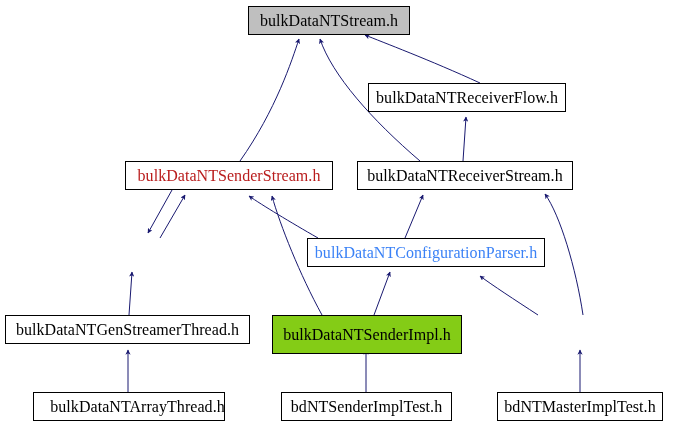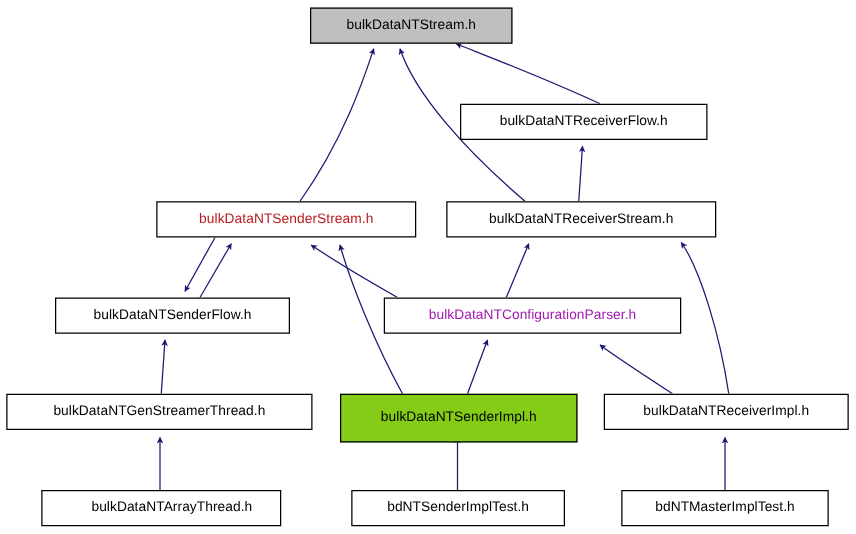--- a/index.html
+++ b/index.html
@@ -36,22 +36,22 @@
     background: #ffffff;
     display: flex;
     align-items: center;
     justify-content: center;
     white-space: nowrap;
   }
   .node.root {
     background: #bfbfbf;
   }
   .node-label {
-    font-family: Liberation Sans, sans-serif;
-    font-size: 11px;
+    font-family: Liberation Serif, serif;
+    font-size: 16px;
     color: #000000;
     line-height: 1;
     letter-spacing: 0.05px;
   }
 </style>
 </head>
 <body>
 
 <div id="diagram-root">
 
@@ -87,34 +87,28 @@
       </div>
       <div class="node" style="left: 368px; top: 83px; width: 198px; height: 29px; background: rgb(255, 255, 255); border-color: rgb(0, 0, 0);">
         <span class="node-label" style="color: rgb(0, 0, 0);">bulkDataNTReceiverFlow.h</span>
       </div>
       <div class="node" style="left: 125px; top: 161px; width: 208px; height: 29px; background: rgb(255, 255, 255); border-color: rgb(0, 0, 0);">
         <span class="node-label" style="color: #b91c1c;">bulkDataNTSenderStream.h</span>
       </div>
       <div class="node" style="left: 357px; top: 161px; width: 216px; height: 29px; background: rgb(255, 255, 255); border-color: rgb(0, 0, 0);">
         <span class="node-label" style="color: rgb(0, 0, 0);">bulkDataNTReceiverStream.h</span>
       </div>
-      <div class="node" style="left: 44px; top: 238px; width: 188px; height: 29px; background: rgb(255, 255, 255); border-color: rgb(0, 0, 0);">
-        <span class="node-label" style="color: rgb(0, 0, 0);">bulkDataNTSenderFlow.h</span>
-      </div>
       <div class="node" style="left: 307px; top: 238px; width: 238px; height: 29px; background: rgb(255, 255, 255); border-color: rgb(0, 0, 0);">
-        <span class="node-label" style="color: #a21caf;">bulkDataNTConfigurationParser.h</span>
+        <span class="node-label" style="color: #3b82f6;">bulkDataNTConfigurationParser.h</span>
       </div>
       <div class="node" style="left: 5px; top: 315px; width: 245px; height: 29px; background: rgb(255, 255, 255); border-color: rgb(0, 0, 0);">
         <span class="node-label" style="color: rgb(0, 0, 0);">bulkDataNTGenStreamerThread.h</span>
       </div>
       <div class="node" style="left: 272px; top: 315px; width: 190px; height: 39px; background: #84cc16; border-color: rgb(0, 0, 0);">
         <span class="node-label" style="color: rgb(0, 0, 0);">bulkDataNTSenderImpl.h</span>
-      </div>
-      <div class="node" style="left: 483px; top: 315px; width: 196px; height: 29px; background: rgb(255, 255, 255); border-color: rgb(0, 0, 0);">
-        <span class="node-label" style="color: rgb(0, 0, 0);">bulkDataNTReceiverImpl.h</span>
       </div>
       <div class="node" style="left: 33px; top: 392px; width: 192px; height: 29px; background: rgb(255, 255, 255); border-color: rgb(0, 0, 0); padding-left: 17px;">
         <span class="node-label" style="color: rgb(0, 0, 0);">bulkDataNTArrayThread.h</span>
       </div>
       <div class="node" style="left: 281px; top: 392px; width: 171px; height: 29px; background: rgb(255, 255, 255); border-color: rgb(0, 0, 0);">
         <span class="node-label" style="color: rgb(0, 0, 0);">bdNTSenderImplTest.h</span>
       </div>
       <div class="node" style="left: 497px; top: 392px; width: 166px; height: 29px; background: rgb(255, 255, 255); border-color: rgb(0, 0, 0);">
         <span class="node-label" style="color: rgb(0, 0, 0);">bdNTMasterImplTest.h</span>
       </div>

